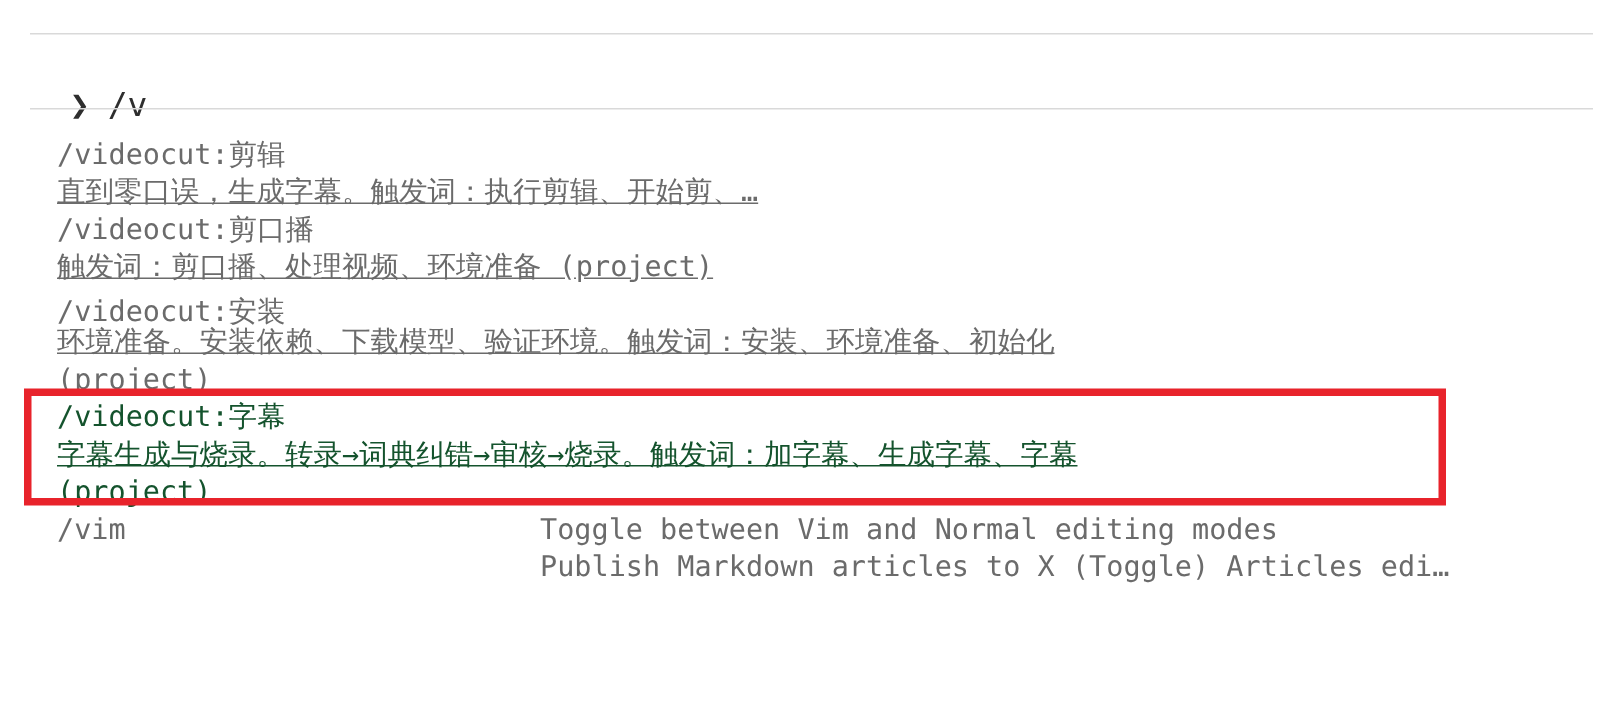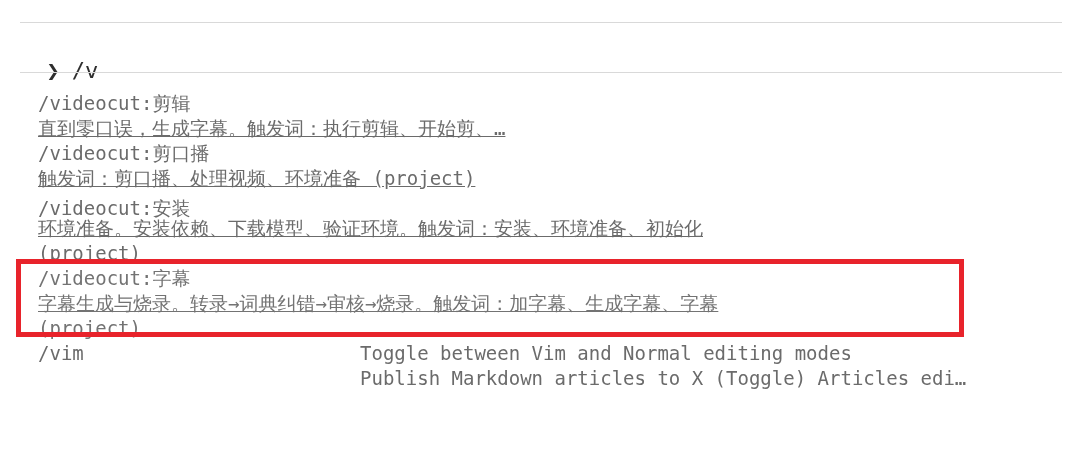--- a/index.html
+++ b/index.html
@@ -21,21 +21,21 @@
     font-size:22px;line-height:24px;color:#2e2e2e;
     white-space:pre;
   }
   .prompt-chevron{font-weight:bold;margin-right:12px;}
   .menu{position:absolute;left:0;top:0;width:1080px;}
   .menu-line{
     position:absolute;left:38px;right:0;
     font-size:19px;line-height:25px;
     color:#6b6b6b;white-space:pre;text-decoration:underline;
   }
-  .menu-line.highlight{color:#737373;}
+  .menu-line.highlight{color:#14532d;}
   .menu-line .cmd-name{display:inline-block;}
   .menu-line .cmd-desc{position:absolute;top:0;}
   .annotation-box{
     position:absolute;
     left:16px;top:259px;width:948px;height:78px;
     border:5px solid #e8232b;
     box-sizing:border-box;
     pointer-events:none;
   }
 </style>

